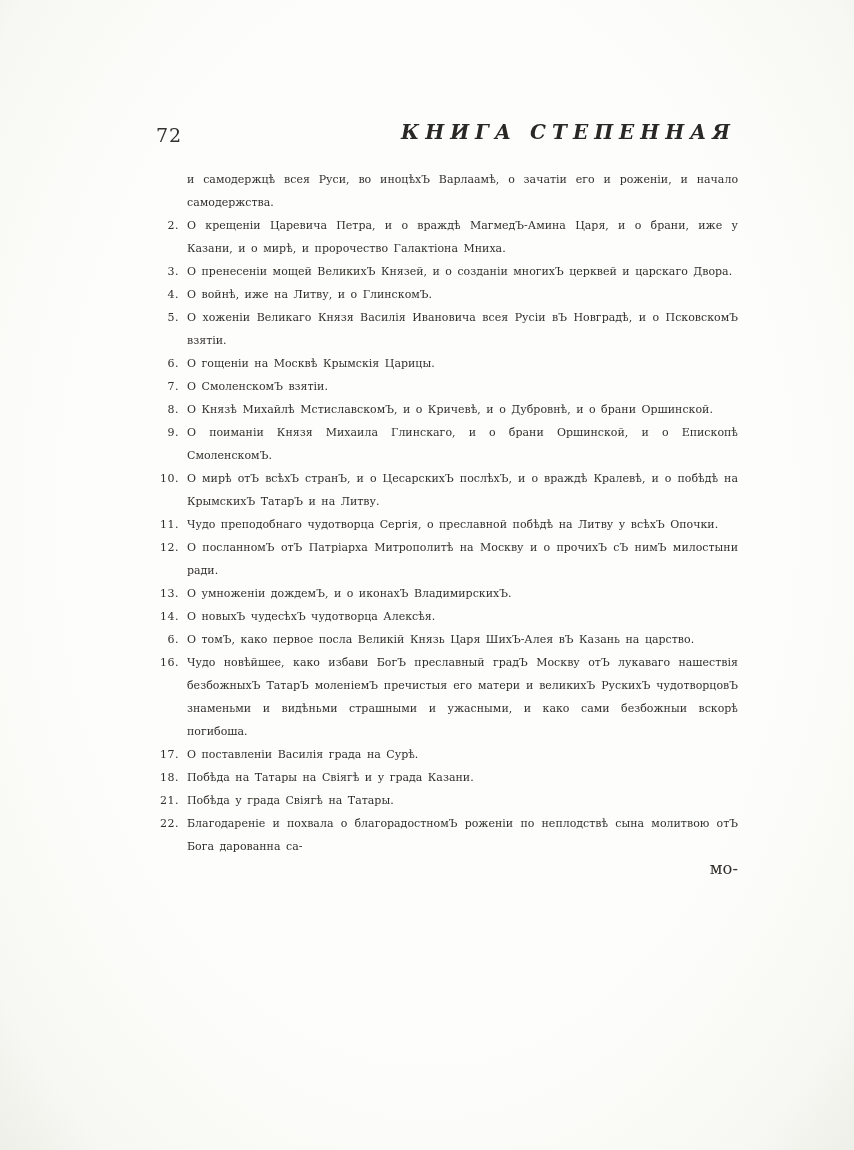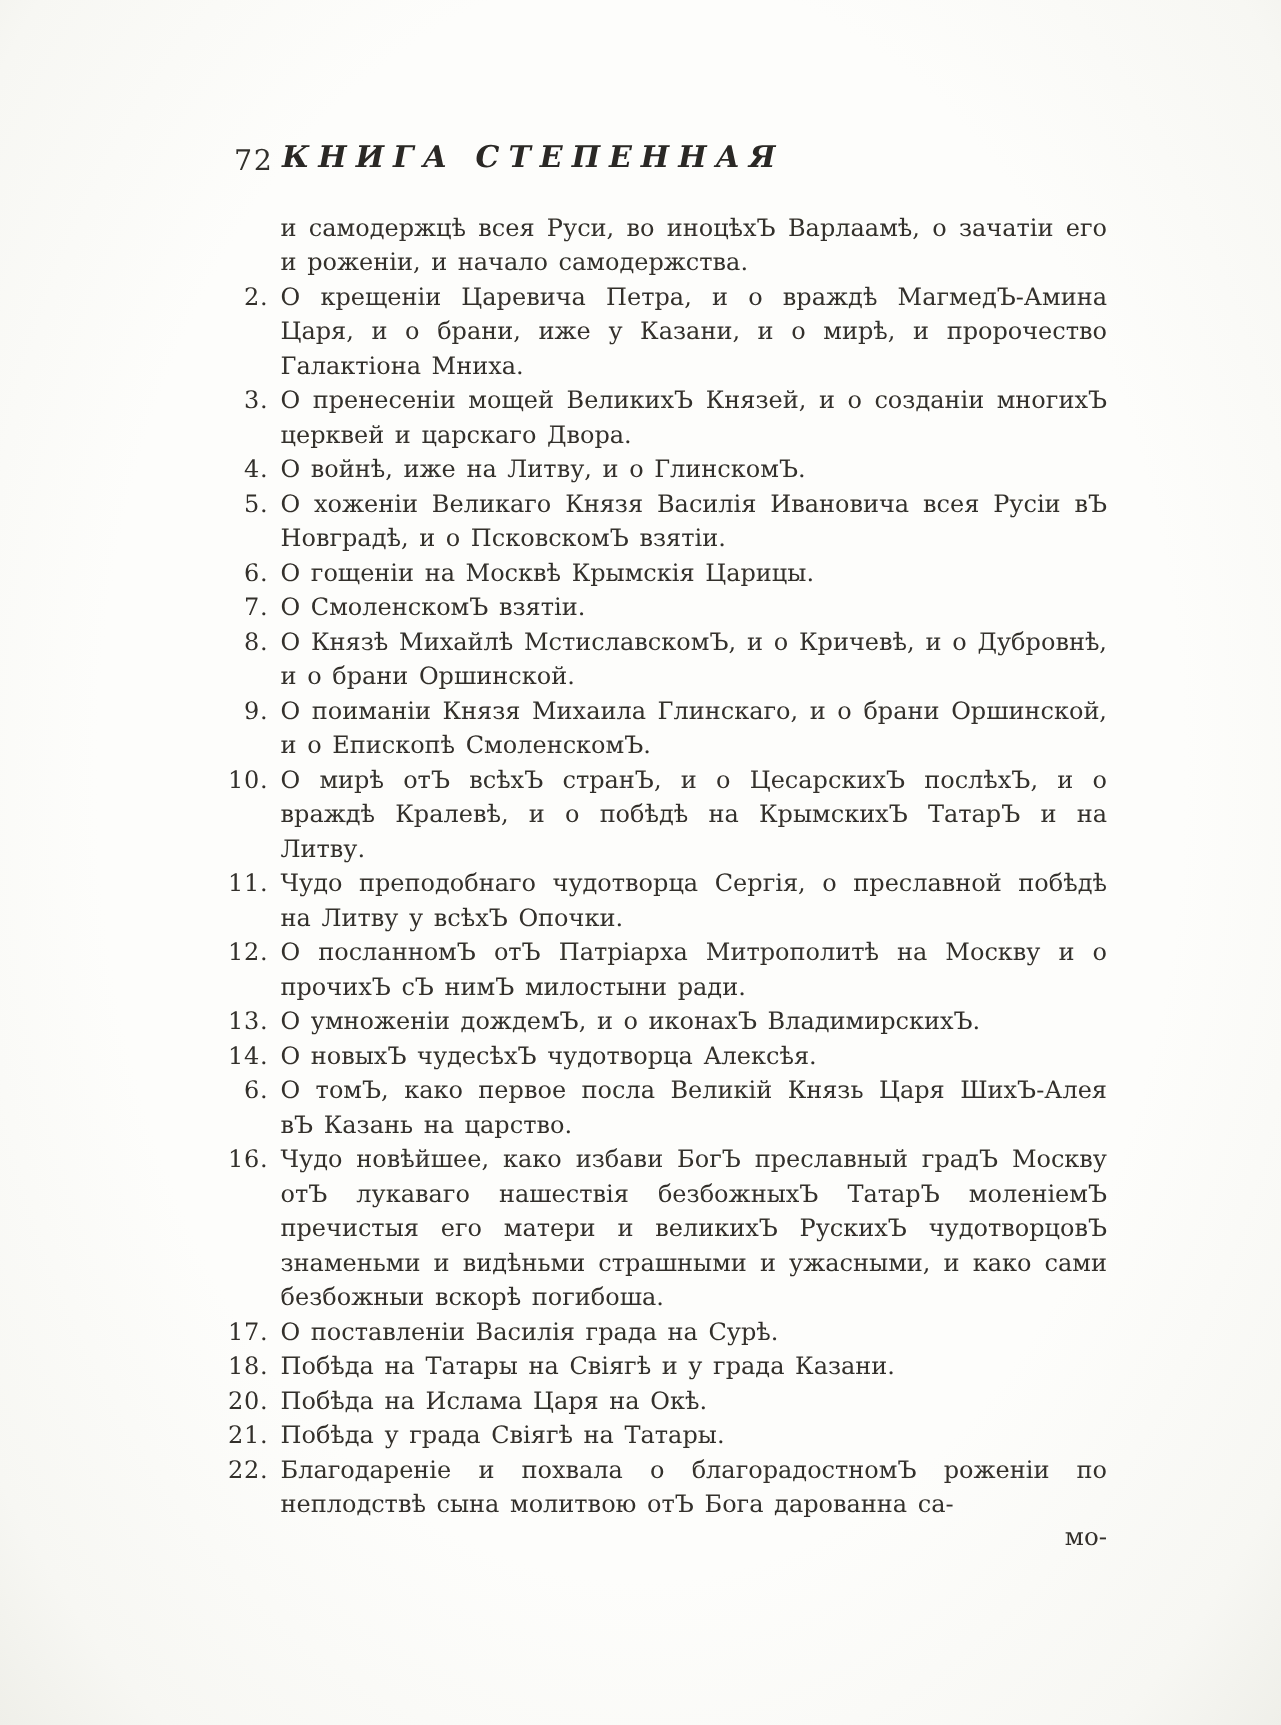--- a/index.html
+++ b/index.html
@@ -13,48 +13,48 @@
     font-family: "DejaVu Serif", "Liberation Serif", serif;
     overflow: hidden;
   }
   .page {
     position: relative;
     width: 854px;
     height: 1150px;
     background: radial-gradient(ellipse at 50% 45%, #fdfdfb 60%, #f7f7f3 88%, #efefe9 100%);
     color: #2e2c29;
     box-sizing: border-box;
-    padding-top: 92px;
+    padding-top: 120px;
   }
   .header-row {
     position: relative;
     height: 34px;
     margin: 0 118px 14px 148px;
   }
   .page-number {
     position: absolute;
     left: 8px;
     top: 4px;
     font-size: 19px;
     letter-spacing: 1px;
     color: #33312d;
   }
   .book-title {
-    text-align: left;
+    text-align: right;
     font-size: 20px;
     font-weight: 700;
     font-style: italic;
     letter-spacing: 6px;
     padding-left: 40px;
     color: #2a2825;
     white-space: nowrap;
   }
   .text-block {
     margin: 0 116px 0 148px;
-    font-size: 16px;
+    font-size: 11px;
     line-height: 23px;
     word-spacing: 2px;
     color: #33302b;
   }
   .intro {
     margin-left: 39px;
     text-align: justify;
   }
   .entry {
     display: flex;
@@ -153,24 +153,20 @@
         </div>
         <div class="entry">
           <div class="entry-num">17.</div>
           <div class="entry-text">О поставленіи Василія града на Сурѣ.</div>
         </div>
         <div class="entry">
           <div class="entry-num">18.</div>
           <div class="entry-text">Побѣда на Татары на Свіягѣ и у града Казани.</div>
         </div>
         <div class="entry">
-          <div class="entry-num">20.</div>
-          <div class="entry-text">Побѣда на Ислама Царя на Окѣ.</div>
-        </div>
-        <div class="entry">
           <div class="entry-num">21.</div>
           <div class="entry-text">Побѣда у града Свіягѣ на Татары.</div>
         </div>
         <div class="entry">
           <div class="entry-num">22.</div>
           <div class="entry-text">Благодареніе и похвала о благорадостномЪ роженіи по неплодствѣ сына молитвою отЪ Бога дарованна са-</div>
         </div>
       </div>
   </div>
 

